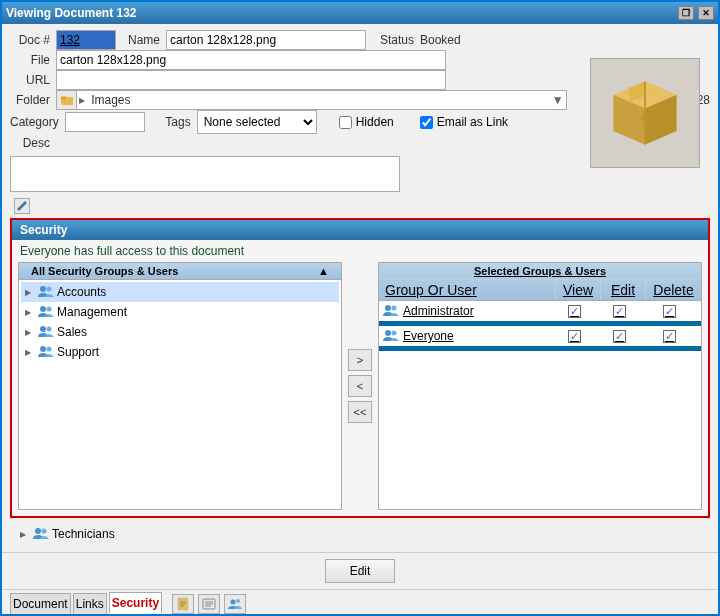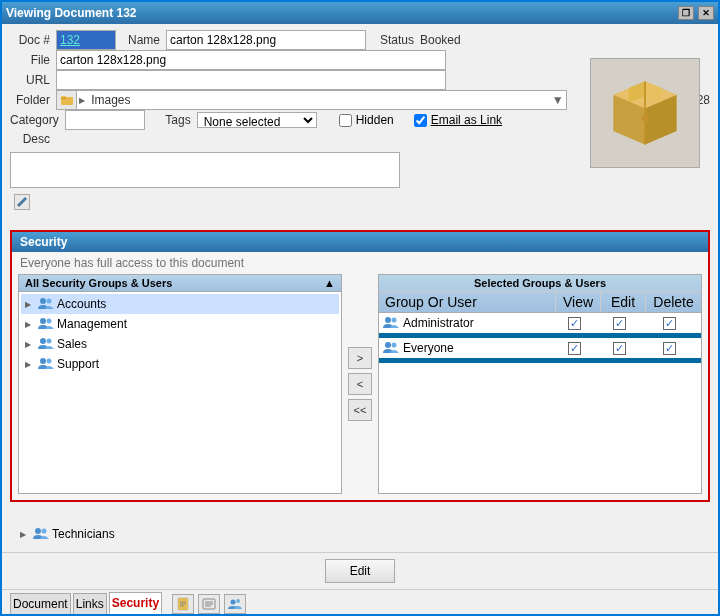--- a/index.html
+++ b/index.html
@@ -1,53 +1,53 @@
 <!DOCTYPE html>
 <html><head>
   <meta charset="utf-8">
   <style>
     * { box-sizing: border-box; margin: 0; padding: 0; font-family: 'Segoe UI', Tahoma, Arial, sans-serif; font-size: 12px; }
     body { background: #d4d0c8; }
     .window { width: 720px; height: 616px; background: #f0f0f0; border: 2px solid #0078d7; display: flex; flex-direction: column; }
     .title-bar { background: linear-gradient(to bottom, #4a9fd4, #2b6ea8); color: white; padding: 4px 4px; display: flex; align-items: center; justify-content: space-between; font-size: 12px; font-weight: bold; }
     .title-bar-controls { display: flex; gap: 4px; }
     .title-btn { width: 16px; height: 14px; background: #c0c0c0; border: 1px solid #808080; font-size: 9px; cursor: pointer; display: flex; align-items: center; justify-content: center; color: #000; }
-    .content { flex: 1; padding: 6px 8px; display: flex; flex-direction: column; gap: 20px; }
+    .content { flex: 1; padding: 6px 8px; display: flex; flex-direction: column; gap: 4px; }
     .form-row { display: flex; align-items: center; gap: 6px; }
     .field-label { color: #333; min-width: 40px; text-align: right; }
     .field-input { border: 1px solid #aaa; background: white; height: 20px; padding: 1px 3px; }
-    .field-input.highlighted { background: #316ac5; color: #5eead4; text-decoration: underline; }
+    .field-input.highlighted { background: #316ac5; color: #000000; text-decoration: underline; }
     .field-input.small { width: 60px; }
     .field-input.large { width: 220px; }
     .field-static { color: #333; }
-    select.field-select { border: 1px solid #aaa; background: white; height: 16px; padding: 1px 2px; width: 120px; }
+    select.field-select { border: 1px solid #aaa; background: white; height: 24px; padding: 1px 2px; width: 120px; }
     .folder-path { display: flex; align-items: center; border: 1px solid #aaa; background: white; height: 20px; flex: 1; }
     .folder-icon-btn { width: 20px; height: 18px; background: #e8e8e8; border-right: 1px solid #aaa; display: flex; align-items: center; justify-content: center; cursor: pointer; }
     .folder-arrow { color: #666; font-size: 8px; margin: 0 2px; }
     .folder-name { padding: 1px 4px; color: #333; }
     .folder-dropdown { margin-left: auto; padding: 0 2px; color: #666; cursor: pointer; }
     .desc-box { border: 1px solid #aaa; background: white; height: 36px; width: 100%; }
     .checkbox-group { display: flex; align-items: center; gap: 4px; }
     .image-placeholder { position: absolute; right: 10px; top: 28px; width: 110px; height: 110px; background: #d4d0c8; border: 1px solid #aaa; display: flex; align-items: center; justify-content: center; }
     .box-img { width: 90px; height: 90px; }
     .top-area { position: relative; }
     .security-section { border: 2px solid #cc0000; background: #f5f5f5; flex: 1; display: flex; flex-direction: column; }
     .security-header { background: linear-gradient(to bottom, #4a9fd4, #2b6ea8); color: white; padding: 3px 8px; font-weight: bold; font-size: 12px; }
-    .security-msg { padding: 4px 8px; font-size: 12px; color: #737373; }
+    .security-msg { padding: 4px 8px; font-size: 12px; color: #14532d; }
     .security-body { display: flex; flex: 1; gap: 0; padding: 0 6px 6px 6px; }
     .left-panel { flex: 1; display: flex; flex-direction: column; border: 1px solid #aaa; background: white; max-width: 380px; }
-    .left-panel-header { background: linear-gradient(to bottom, #b8d4e8, #a0c0e0); padding: 2px 6px; display: flex; align-items: center; justify-content: space-between; border-bottom: 1px solid #aaa; }
+    .left-panel-header { background: linear-gradient(to bottom, #b8d4e8, #a0c0e0); padding: 2px 12px; display: flex; align-items: center; justify-content: space-between; border-bottom: 1px solid #aaa; }
     .left-panel-header span { font-weight: bold; font-size: 11px; }
     .up-arrow { font-size: 10px; cursor: pointer; }
     .tree-list { flex: 1; overflow-y: auto; padding: 2px; }
     .tree-item { display: flex; align-items: center; gap: 3px; padding: 2px 4px; cursor: pointer; }
     .tree-arrow { font-size: 8px; color: #666; width: 10px; }
     .middle-btns { display: flex; flex-direction: column; align-items: center; justify-content: center; gap: 4px; padding: 0 6px; }
     .arrow-btn { width: 24px; height: 22px; background: #e8e8e8; border: 1px solid #aaa; display: flex; align-items: center; justify-content: center; cursor: pointer; font-size: 11px; color: #333; }
-    .right-panel { flex: 1; border: 1px solid #aaa; background: white; display: flex; flex-direction: column; }
+    .right-panel { flex: 1; border: 1px solid #aaa; background: white; display: flex; flex-direction: column; text-decoration: underline; }
     .right-panel-header { background: linear-gradient(to bottom, #b8d4e8, #a0c0e0); border-bottom: 1px solid #aaa; }
     .right-panel-title { text-align: center; padding: 2px 6px; font-weight: bold; border-bottom: 1px solid #ccc; font-size: 11px; }
     .right-panel-cols { display: flex; }
     .col-header { padding: 2px 6px; font-size: 14px; border-right: 1px solid #ccc; }
     .col-header:last-child { border-right: none; }
     .col-group { flex: 1; }
     .col-view { width: 45px; text-align: center; }
     .col-edit { width: 45px; text-align: center; }
     .col-delete { width: 55px; text-align: center; }
     .right-table { width: 100%; }
@@ -124,21 +124,21 @@
         <span class="field-label">Category</span>
         <input class="field-input" type="text" style="width: 80px;">
         <span class="field-label" style="min-width:30px;margin-left:10px;">Tags</span>
         <select class="field-select">
           <option>None selected</option>
         </select>
         <div class="checkbox-group" style="margin-left:16px;">
           <input type="checkbox" style="">
           <span>Hidden</span>
         </div>
-        <div class="checkbox-group" style="margin-left:14px;text-decoration:underline;">
+        <div class="checkbox-group" style="margin-left:20px;">
           <input type="checkbox" checked="" style="">
           <span>Email as Link</span>
         </div>
       </div>
 
       <div class="form-row" style="align-items:flex-start;flex-direction:column;">
         <span class="field-label" style="padding-top:2px;">Desc</span>
         <textarea class="desc-box" style="width: 390px; resize: none;"></textarea>
         <div style="margin-left:4px;display:flex;flex-direction:column;gap:2px;">
           <div style="width:16px;height:16px;border:1px solid #aaa;background:#e8e8e8;display:flex;align-items:center;justify-content:center;cursor:pointer;">

